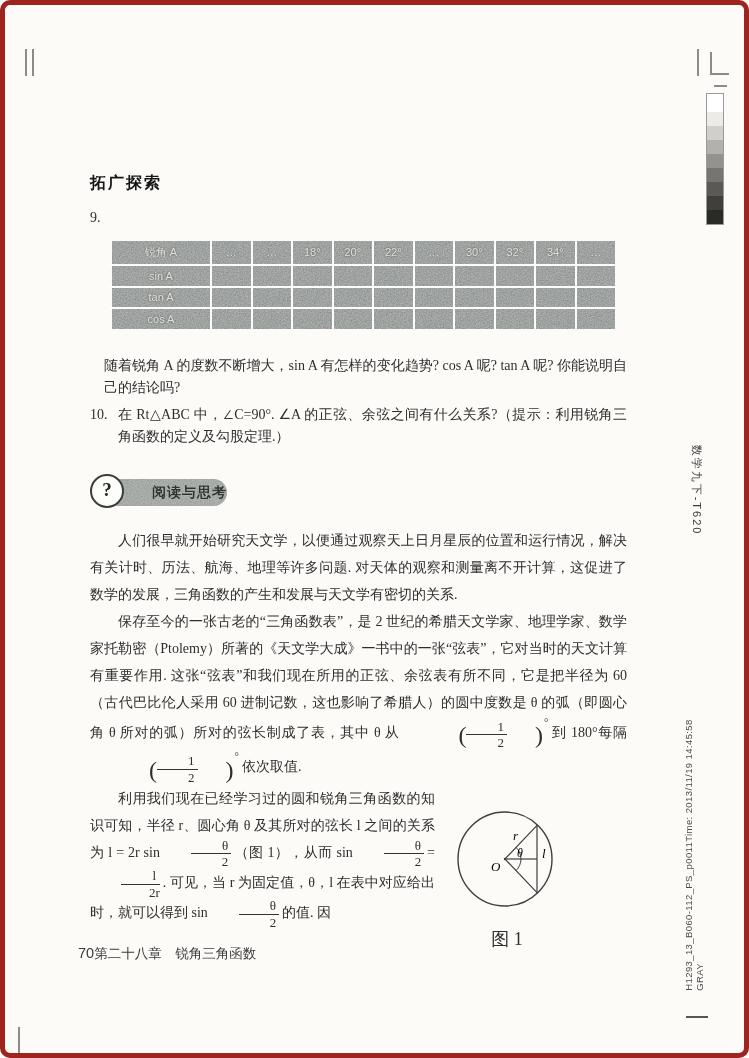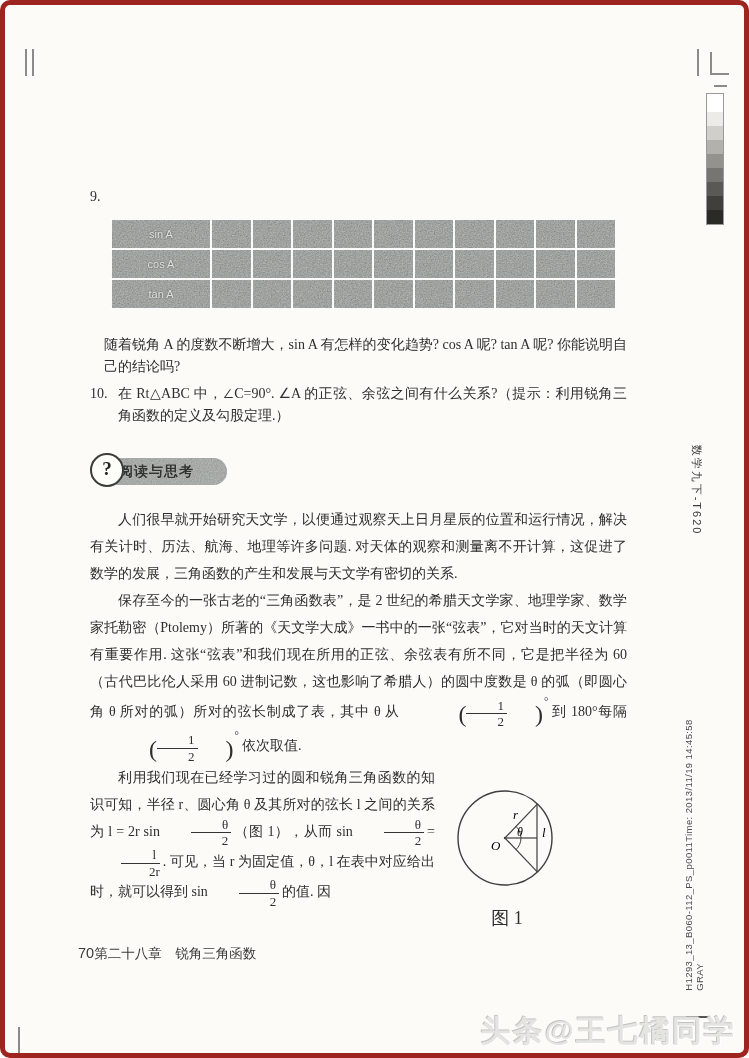--- a/index.html
+++ b/index.html
@@ -84,21 +84,21 @@
   }
   
   .badge { position:relative; margin-top:27px; height:32px; width:140px; }
   .badge-pill {
     position:absolute; left:15px; top:3px; width:122px; height:27px;
     border-radius:14px; overflow:hidden;
   }
   .badge-pill .noise { position:absolute; inset:0; width:100%; height:100%; }
   .badge-pill .tint { position:absolute; inset:0; background:rgba(158,162,158,0.45); }
   .badge-label {
-    position:absolute; inset:0; z-index:2; line-height:27px; text-align:left;
+    position:absolute; inset:0; z-index:2; line-height:27px; text-align:right;
     padding-left:14px; font-family:"Liberation Sans", sans-serif;
     font-size:14px; font-weight:bold; letter-spacing:1px; color:#30342e;
     text-shadow:0 0 1px rgba(255,255,255,0.4);
   }
   .badge-icon {
     position:absolute; left:0; top:-2px; width:34px; height:34px; z-index:3;
     border-radius:50%; background:#fdfdfa; border:2.5px solid #3c3c38;
     box-sizing:border-box; text-align:center;
   }
   .badge-icon .q {
@@ -166,20 +166,21 @@
   </div>
 
   <div class="spine">数学九下-T620</div>
   <div class="print-info">
     <div>H1293_13_B060-112_PS_p0011Time: 2013/11/19 14:45:58</div>
     <div>GRAY</div>
   </div>
 
   <div class="content">
 
+    <div class="section-title">拓广探索</div>
 
     <div class="problem p9">
       <div class="num">9.</div>
     </div>
 
     <div class="scan-table">
       <svg class="noise" preserveAspectRatio="none">
         <rect width="100%" height="100%" fill="#6e7370" filter="url(#scanNoise)"></rect>
       </svg>
       <div class="lighten"></div>
@@ -191,48 +192,61 @@
             <col>
             <col>
             <col>
             <col>
             <col>
             <col>
             <col>
             <col>
         </colgroup>
         <tbody>
+            <tr>
+          <td>锐角 A</td>
+          <td>…</td>
+          <td>…</td>
+          <td>18°</td>
+          <td>20°</td>
+          <td>22°</td>
+          <td>…</td>
+          <td>30°</td>
+          <td>32°</td>
+          <td>34°</td>
+          <td>…</td>
+        </tr>
         <tr>
           <td>sin A</td>
+          <td></td>
+              <td></td>
+          <td></td>
+              <td></td>
+          <td></td>
+              <td></td>
+          <td></td>
+              <td></td>
+          <td></td>
+              <td></td>
+        </tr>
+        <tr>
+          <td>tan A</td>
           <td></td>
               <td></td>
           <td></td>
               <td></td>
           <td></td>
               <td></td>
           <td></td>
               <td></td>
           <td></td>
               <td></td>
         </tr>
         <tr>
           <td>cos A</td>
-          <td></td>
-              <td></td>
-          <td></td>
-              <td></td>
-          <td></td>
-              <td></td>
-          <td></td>
-              <td></td>
-          <td></td>
-              <td></td>
-        </tr>
-        <tr>
-          <td>tan A</td>
           <td></td>
               <td></td>
           <td></td>
               <td></td>
           <td></td>
               <td></td>
           <td></td>
               <td></td>
           <td></td>
               <td></td>
@@ -286,15 +300,14 @@
 
     <p class="rp"><span>利用我们现在已经学习过的圆和锐角三角函数的知识可知，半径 r、圆心角 θ 及其所对的弦长 l 之间的关系为 l = 2r sin</span><span class="fracwrap"><span class="frac"><span class="num">θ</span><span class="den">2</span></span></span><span>（图 1），从而 sin</span><span class="fracwrap"><span class="frac"><span class="num">θ</span><span class="den">2</span></span></span><span>=</span><span class="fracwrap"><span class="frac"><span class="num">l</span><span class="den">2r</span></span></span><span>. 可见，当 r 为固定值，θ，l 在表中对应给出时，就可以得到 sin</span><span class="fracwrap"><span class="frac"><span class="num">θ</span><span class="den">2</span></span></span><span>的值. 因</span></p>
 
   </div>
 
   <div class="footer">
     <span class="pn">70</span>
     <span>第二十八章　锐角三角函数</span>
   </div>
 
-  <div class="watermark">头条@王七橘同学</div>
 
 </div>
 
 </body></html>

